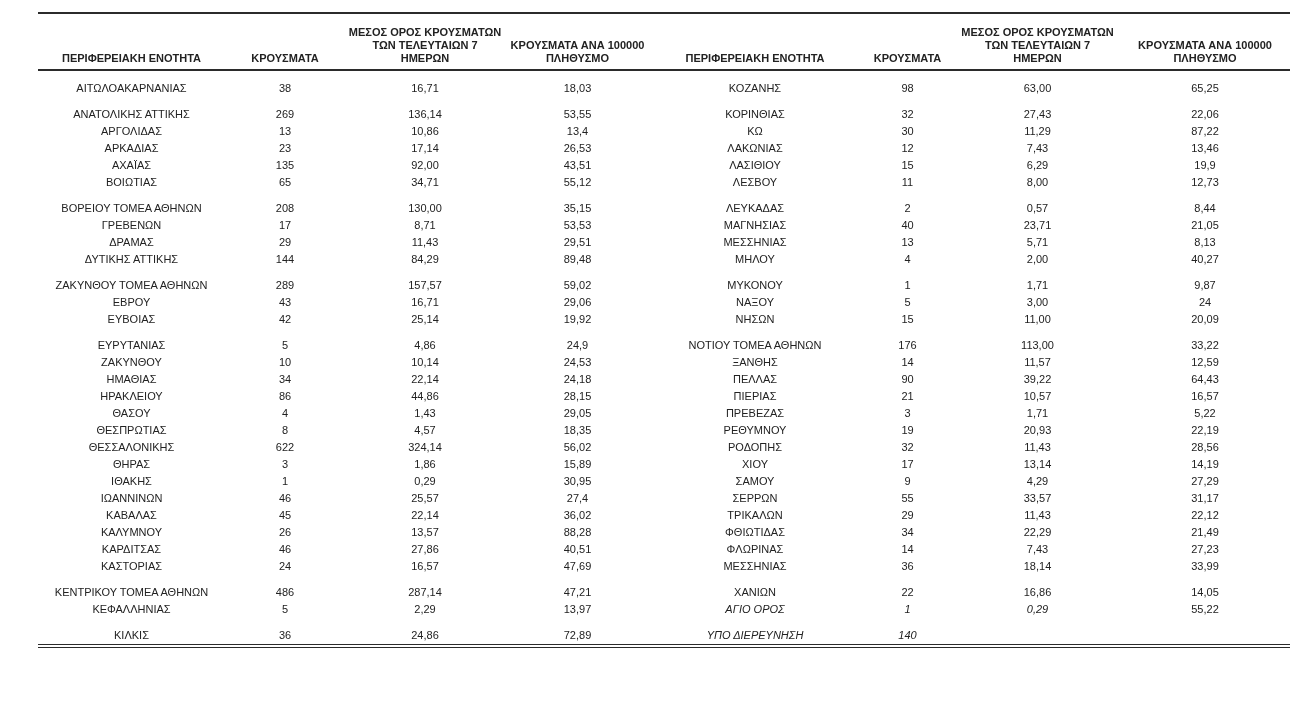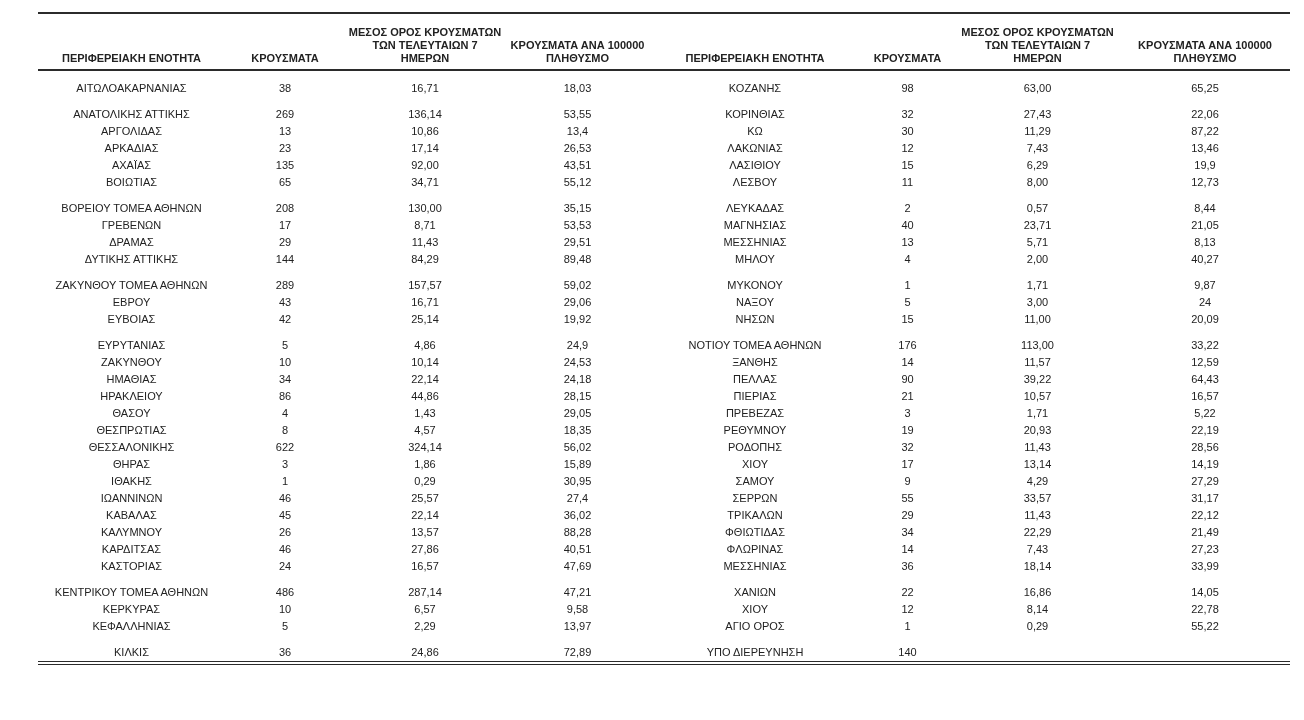--- a/index.html
+++ b/index.html
@@ -39,20 +39,21 @@
     vertical-align: middle;
     white-space: nowrap;
     overflow: hidden;
   }
   tr.spacer-row td {
     height: 9px;
     line-height: 9px;
     font-size: 1px;
   }
   .it {
+    font-style: italic;
   }
 </style>
 </head>
 <body>
 
 <table class="cases-table">
   <colgroup>
     <col style="width:187px">
     <col style="width:120px">
     <col style="width:160px">
@@ -373,30 +374,20 @@
         <td>ΚΕΝΤΡΙΚΟΥ ΤΟΜΕΑ ΑΘΗΝΩΝ</td>
         <td>486</td>
         <td>287,14</td>
         <td>47,21</td>
         <td>ΧΑΝΙΩΝ</td>
         <td>22</td>
         <td>16,86</td>
         <td>14,05</td>
       </tr>
       <tr>
-        <td>ΚΕΡΚΥΡΑΣ</td>
-        <td>10</td>
-        <td>6,57</td>
-        <td>9,58</td>
-        <td>ΧΙΟΥ</td>
-        <td>12</td>
-        <td>8,14</td>
-        <td>22,78</td>
-      </tr>
-      <tr>
         <td>ΚΕΦΑΛΛΗΝΙΑΣ</td>
         <td>5</td>
         <td>2,29</td>
         <td>13,97</td>
         <td class="it">ΑΓΙΟ ΟΡΟΣ</td>
         <td class="it">1</td>
         <td class="it">0,29</td>
         <td>55,22</td>
       </tr>
       <tr class="spacer-row">

